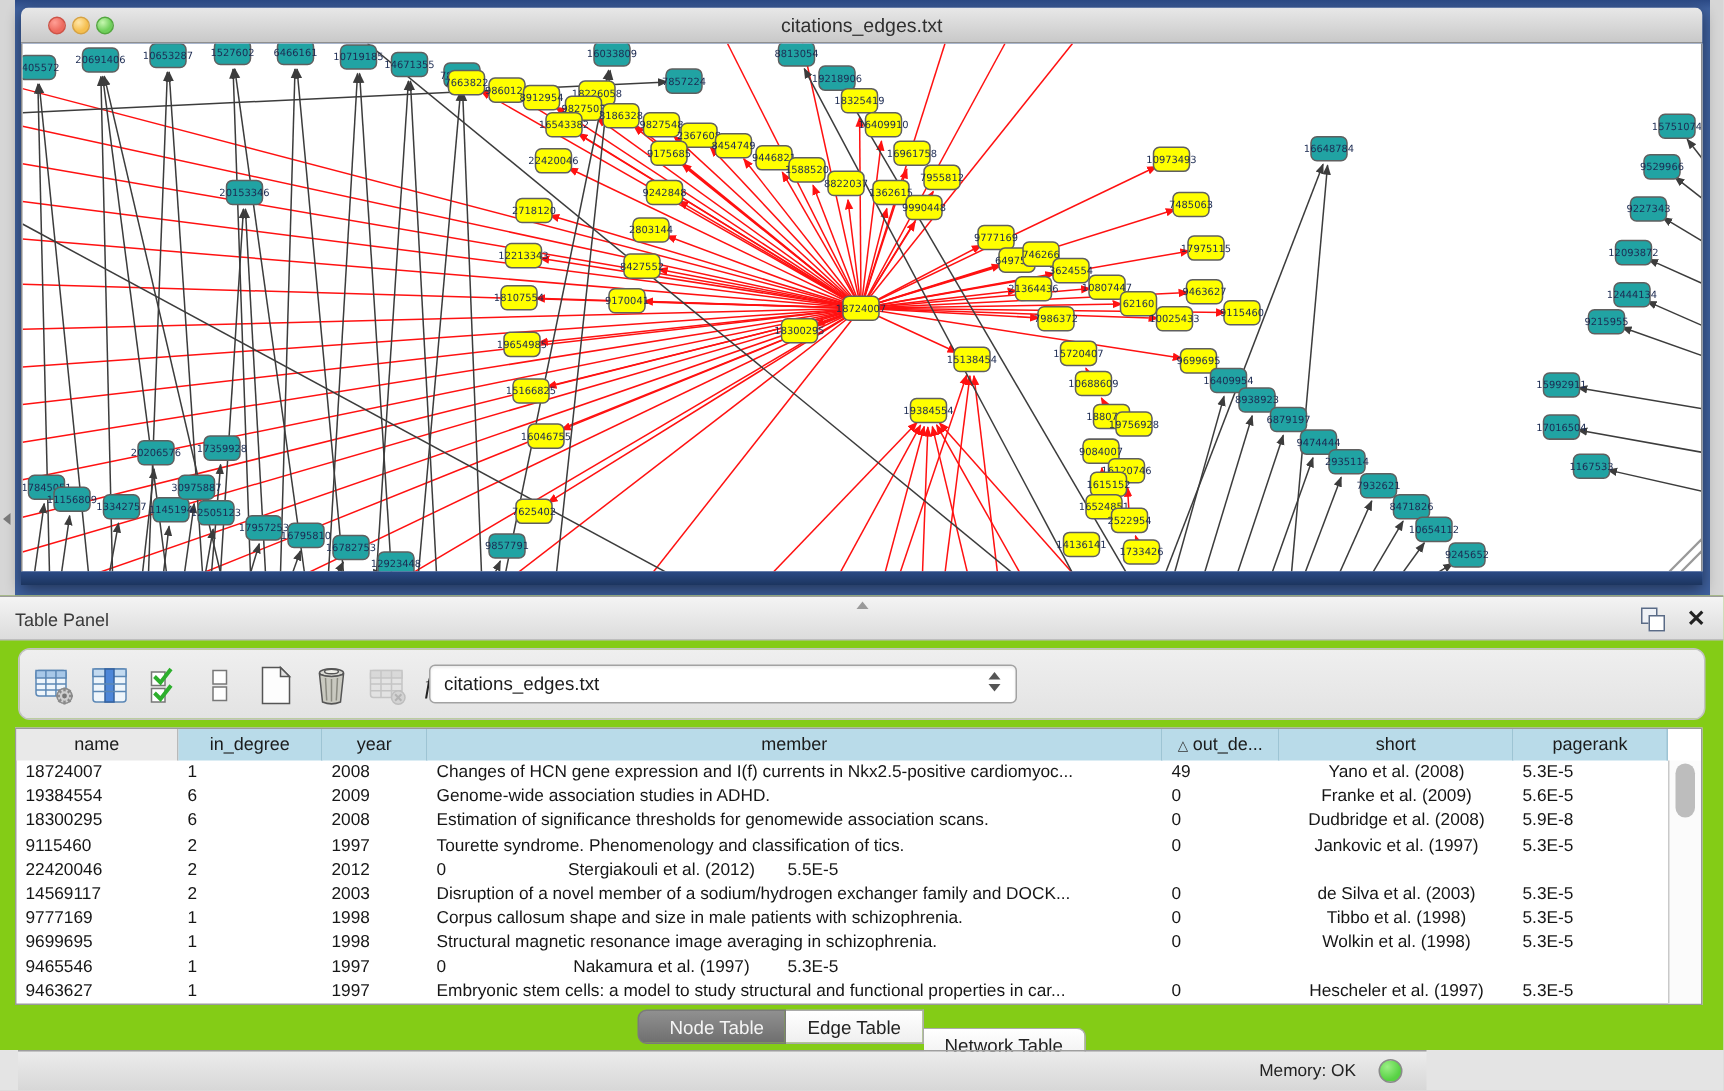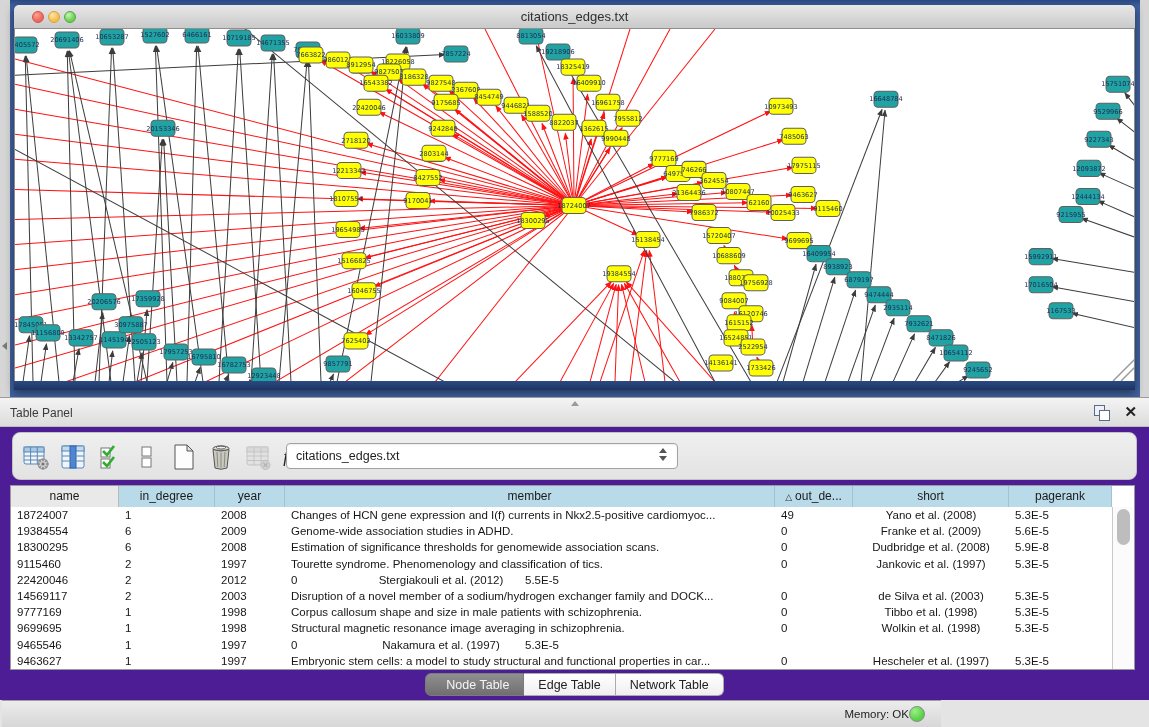--- a/index.html
+++ b/index.html
@@ -22,21 +22,21 @@
   .tl.red{left:18px;background:radial-gradient(circle at 35% 30%,#ff9f95,#ed6a5e 60%);border:1px solid #ce5347;}
   .tl.yel{left:34px;background:radial-gradient(circle at 35% 30%,#ffe6a8,#f5bf4f 60%);border:1px solid #d6a243;}
   .tl.grn{left:50px;background:radial-gradient(circle at 35% 30%,#c6f7b0,#6fcf5a 60%);border:1px solid #53a73f;}
   .canvas{position:absolute;left:0;top:24px;width:1121px;height:352px;background:#fff;
           border-left:1px solid #8c8c8c;border-right:1px solid #8c8c8c;box-sizing:border-box;overflow:hidden;}
   .win-bottom{position:absolute;left:0;top:376px;width:1121px;height:9px;
               background:linear-gradient(180deg,#2b4a85,#1c355f);}
   #graph-svg{display:block;}
 
   
-  .table-panel{position:absolute;left:0;top:397px;width:1149px;height:303px;background:#4c1d95;}
+  .table-panel{position:absolute;left:0;top:397px;width:1149px;height:303px;background:#84cc16;}
   .tp-header{position:absolute;left:0;top:0;width:100%;height:30px;
              background:linear-gradient(180deg,#f4f4f4,#dcdcdc);
              border-top:1px solid #9b9b9b;border-bottom:1px solid #bdbdbd;box-sizing:border-box;}
   .tp-title{position:absolute;left:10px;top:8px;font-size:12px;color:#3a3a3a;}
   .tp-handle{position:absolute;left:571px;top:3px;width:0;height:0;
              border-left:4px solid transparent;border-right:4px solid transparent;border-bottom:5px solid #9a9a9a;}
   .float-btn{position:absolute;right:40px;top:7px;width:15px;height:15px;cursor:default;}
   .float-btn .sq1{position:absolute;left:0;top:0;width:9px;height:9px;border:1.5px solid #5a6b86;background:#eef1f6;}
   .float-btn .sq2{position:absolute;left:5px;top:5px;width:9px;height:9px;border:1.5px solid #5a6b86;background:#fff;}
   .close-btn{position:absolute;right:12px;top:5px;font-size:15px;font-weight:bold;color:#222;}
@@ -66,27 +66,27 @@
   .cell{box-sizing:border-box;padding-left:6px;font-size:11.5px;color:#161616;
         line-height:16.2px;white-space:nowrap;overflow:hidden;}
   .cell.c5{text-align:center;padding-left:0;}
   .vscroll{position:absolute;right:0;top:21px;width:22px;height:162px;background:#fbfbfb;border-left:1px solid #c9c9c9;box-sizing:border-box;}
   .vthumb{position:absolute;left:4px;top:2px;width:13px;height:36px;border-radius:7px;background:#bdbdbd;}
 
   .tabbar{position:absolute;left:0;top:276px;width:1149px;height:26px;display:flex;justify-content:center;}
   .seg{height:23px;line-height:23px;font-size:12.5px;padding:0 14px;box-sizing:border-box;
        border:1px solid #ababab;border-left:none;background:linear-gradient(180deg,#ffffff,#efefef);color:#222;}
   .seg.first{border-left:1px solid #ababab;border-radius:6px 0 0 6px;}
-  .seg.last{border-radius:0 6px 6px 0;}
+  .seg.last{border-radius:0 6px 6px 0;margin-top:12px;}
   .seg.active{background:linear-gradient(180deg,#909090,#6f6f6f);color:#f5f5f5;border-color:#7a7a7a;padding-left:20px;}
 
   
-  .statusbar{position:absolute;left:2px;top:700px;width:939px;height:27px;
+  .statusbar{position:absolute;left:12px;top:700px;width:939px;height:27px;
              background:linear-gradient(180deg,#ececec,#d7d7d7);border-top:1px solid #9e9e9e;box-sizing:border-box;
-             display:flex;align-items:center;justify-content:flex-end;gap:0;padding-right:16px;}
+             display:flex;align-items:center;justify-content:flex-end;gap:15px;padding-right:16px;}
   .mem-label{font-size:11.5px;color:#222;}
   .mem-dot{width:14px;height:14px;border-radius:50%;border:1px solid #8a8a8a;
            background:radial-gradient(circle at 35% 30%,#9cef86,#57d244 65%);}
 </style>
 </head>
 <body>
 
 <div class="app">
 
   <div class="net-area">

